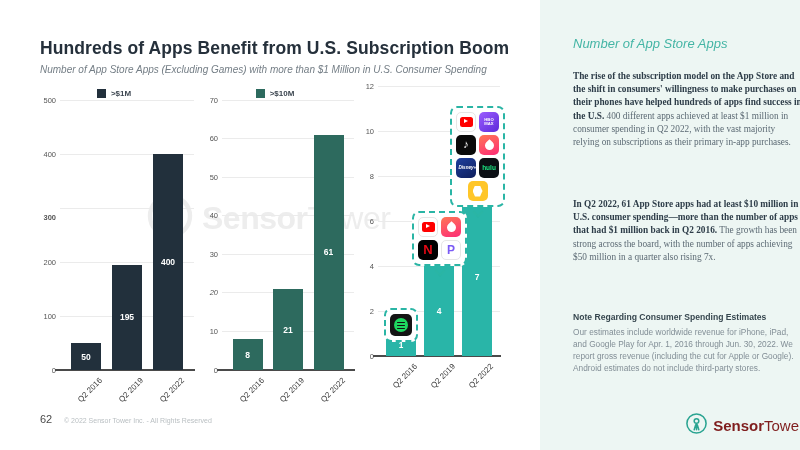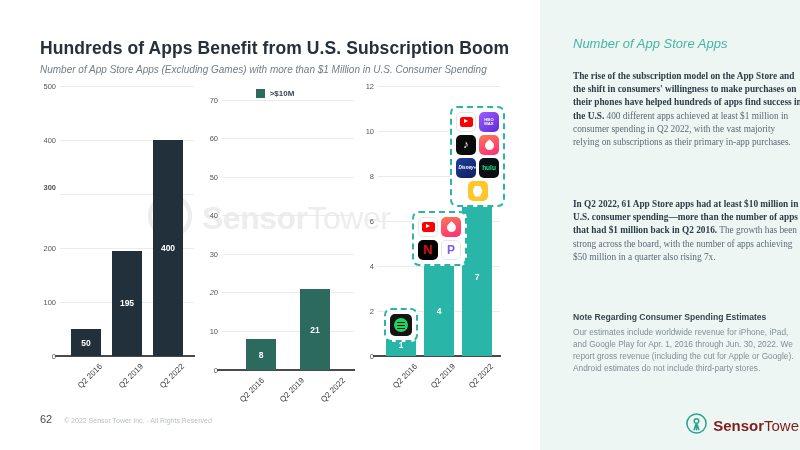--- a/index.html
+++ b/index.html
@@ -87,28 +87,32 @@
       <svg width="48" height="48" viewBox="0 0 24 24" fill="none" stroke="#ededed" stroke-width="2" stroke-linecap="round">
         <circle cx="12" cy="12" r="10" stroke-width="2.2"></circle>
         <circle cx="12" cy="9.4" r="2.4"></circle>
         <path d="M12 12.2 L12 18.6 M9.6 18.6 L11.2 13.4 M14.4 18.6 L12.8 13.4"></path>
       </svg>
     </span>
     <span class="wm-text"><span class="b">Sensor</span><span>Tower</span></span>
   </div>
 
   <div class="chart" id="chart-0">
+      <div class="legend">
+        <span class="swatch" style="background: rgb(34, 48, 60);"></span>
+        <span class="ltext">&gt;$1M</span>
+      </div>
       <div class="plot">
         <div class="tick" style="top: 265.5px;">0</div>
         <div class="grid" style="top: 215.5px;"></div>
         <div class="tick" style="top: 211.5px;">100</div>
         <div class="grid" style="top: 161.5px;"></div>
         <div class="tick" style="top: 157.5px;">200</div>
         <div class="grid" style="top: 107.5px;"></div>
-        <div class="tick" style="top: 97px; font-weight: bold;">300</div>
+        <div class="tick" style="top: 113px; font-weight: bold;">300</div>
         <div class="grid" style="top: 53.5px;"></div>
         <div class="tick" style="top: 49.5px;">400</div>
         <div class="grid" style="top: -0.5px;"></div>
         <div class="tick" style="top: -4.5px;">500</div>
         <div class="baseline"></div>
         <div class="bars">
           <div class="bar" style="height: 27px; background: rgb(34, 48, 60);">50</div>
           <div class="bar" style="height: 105.3px; background: rgb(34, 48, 60);">195</div>
           <div class="bar" style="height: 216px; background: rgb(34, 48, 60);">400</div>
         </div>
@@ -143,20 +147,21 @@
         <div class="grid" style="top: 76.6429px;"></div>
         <div class="tick" style="top: 72.6429px;">50</div>
         <div class="grid" style="top: 38.0714px;"></div>
         <div class="tick" style="top: 34.0714px;">60</div>
         <div class="grid" style="top: -0.5px;"></div>
         <div class="tick" style="top: -4.5px;">70</div>
         <div class="baseline"></div>
         <div class="bars">
           <div class="bar" style="height: 30.8571px; background: rgb(45, 106, 94);">8</div>
           <div class="bar" style="height: 81px; background: rgb(45, 106, 94);">21</div>
+          <div class="bar" style="height: 235.286px; background: rgb(45, 106, 94);">61</div>
         </div>
       </div>
       <div class="xlabels">
         <div class="xslot">
           <span>Q2 2016</span>
         </div>
         <div class="xslot">
           <span>Q2 2019</span>
         </div>
         <div class="xslot">

